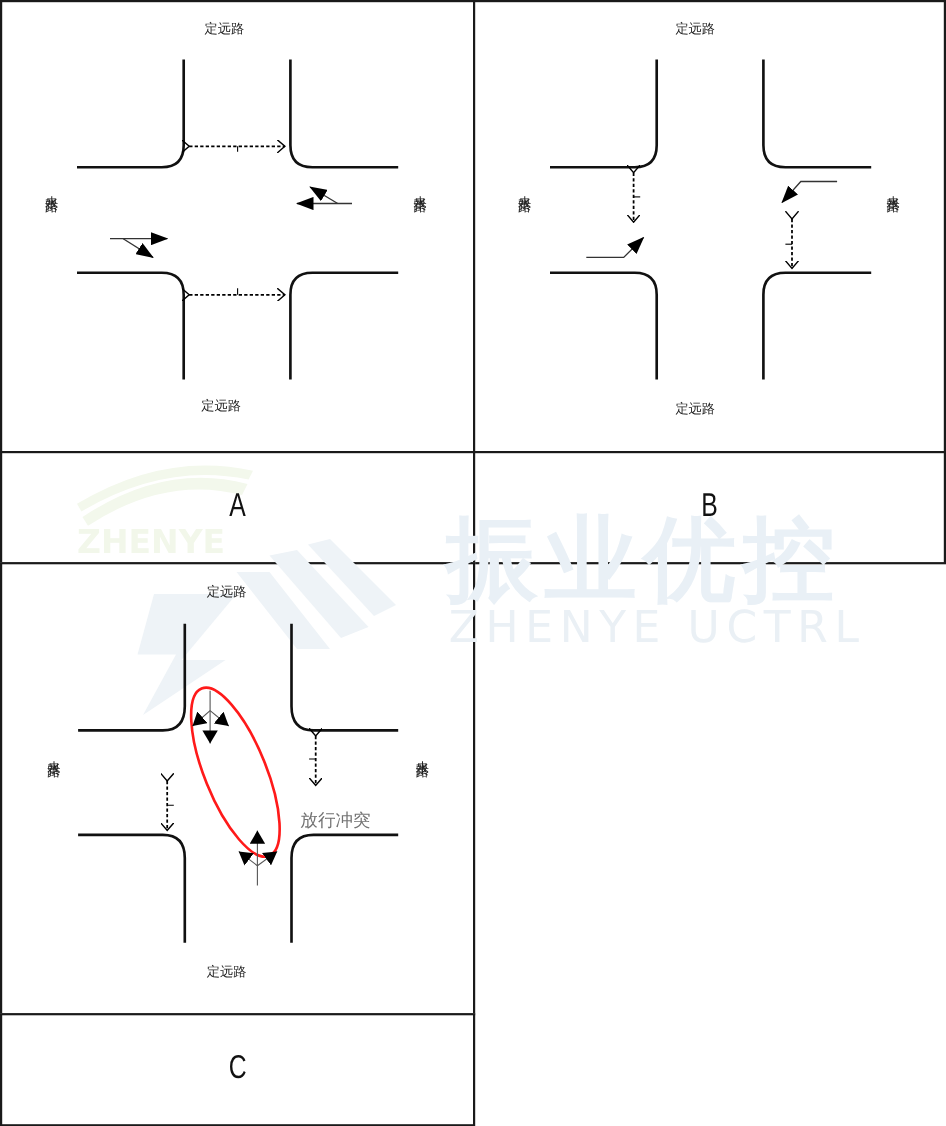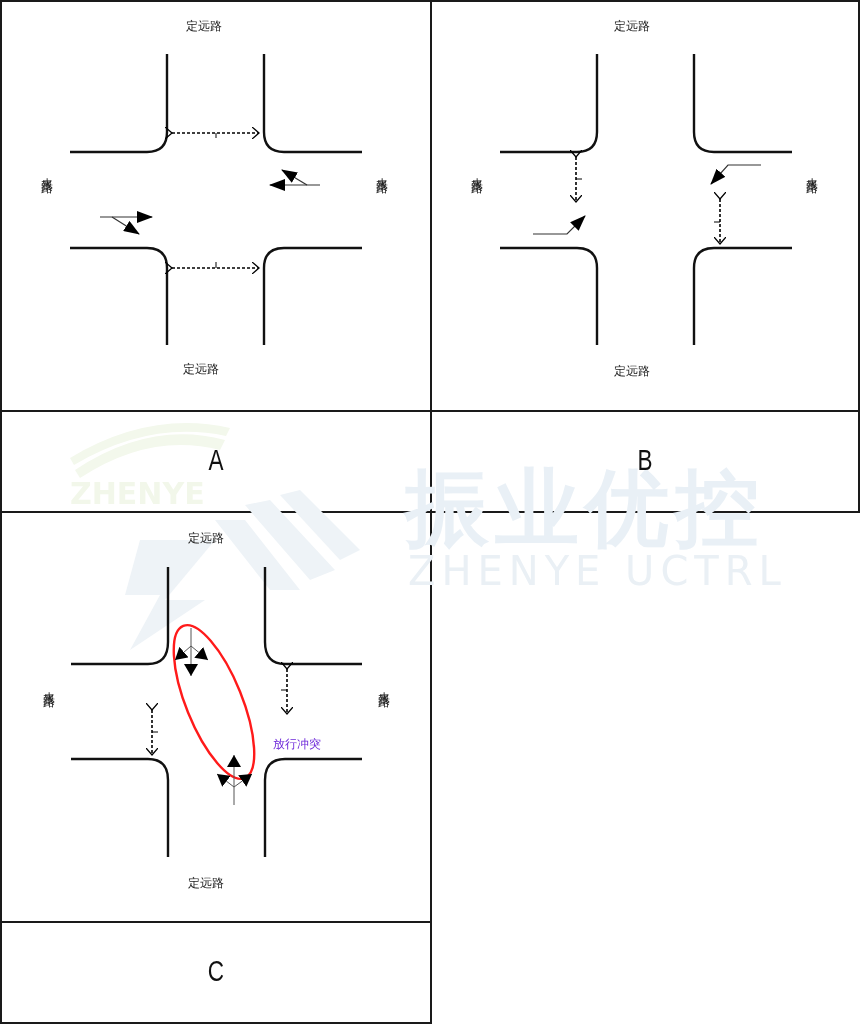--- a/index.html
+++ b/index.html
@@ -2,21 +2,21 @@
 <html><head>
 <meta charset="utf-8">
 <style>
   html, body { margin:0; padding:0; background:#ffffff; }
   body { width:860px; height:1024px; position:relative; overflow:hidden; font-family:"DejaVu Sans", sans-serif; }
   .cell { position:absolute; box-sizing:border-box; border:2px solid #1a1a1a; background:#fff; }
   .panel svg { position:absolute; left:0; top:0; }
   .road-label { position:absolute; font-size:12px; color:#222; font-family:"DejaVu Sans", sans-serif; }
   .road-label.v { writing-mode:vertical-rl; letter-spacing:2px; line-height:16px; }
   .letter { position:absolute; left:0; right:0; text-align:center; font-family:"Liberation Sans Narrow","Liberation Sans", sans-serif; font-size:30px; color:#111; transform:scaleX(0.75); }
-  .conflict { position:absolute; color:#6d28d9; font-size:12px;text-align:right; }
+  .conflict { position:absolute; color:#737373; font-size:16px;text-align:right; }
   .watermark { position:absolute; pointer-events:none; }
   .wm-cn { position:absolute; font-size:84px; font-weight:bold; color:#e9f0f6; letter-spacing:6px; font-family:"DejaVu Sans", sans-serif; }
   .wm-en { position:absolute; font-size:40px; color:#eaf0f5; letter-spacing:6px; font-family:"DejaVu Sans", sans-serif; }
   .wm-logo-en { position:absolute; font-size:30px; font-weight:bold; color:#f2f7ea; font-family:"DejaVu Sans", sans-serif; }
 </style>
 </head>
 <body>
 
 <div class="watermark" style="left:0;top:0;width:860px;height:1024px;z-index:0;">
 </div>

